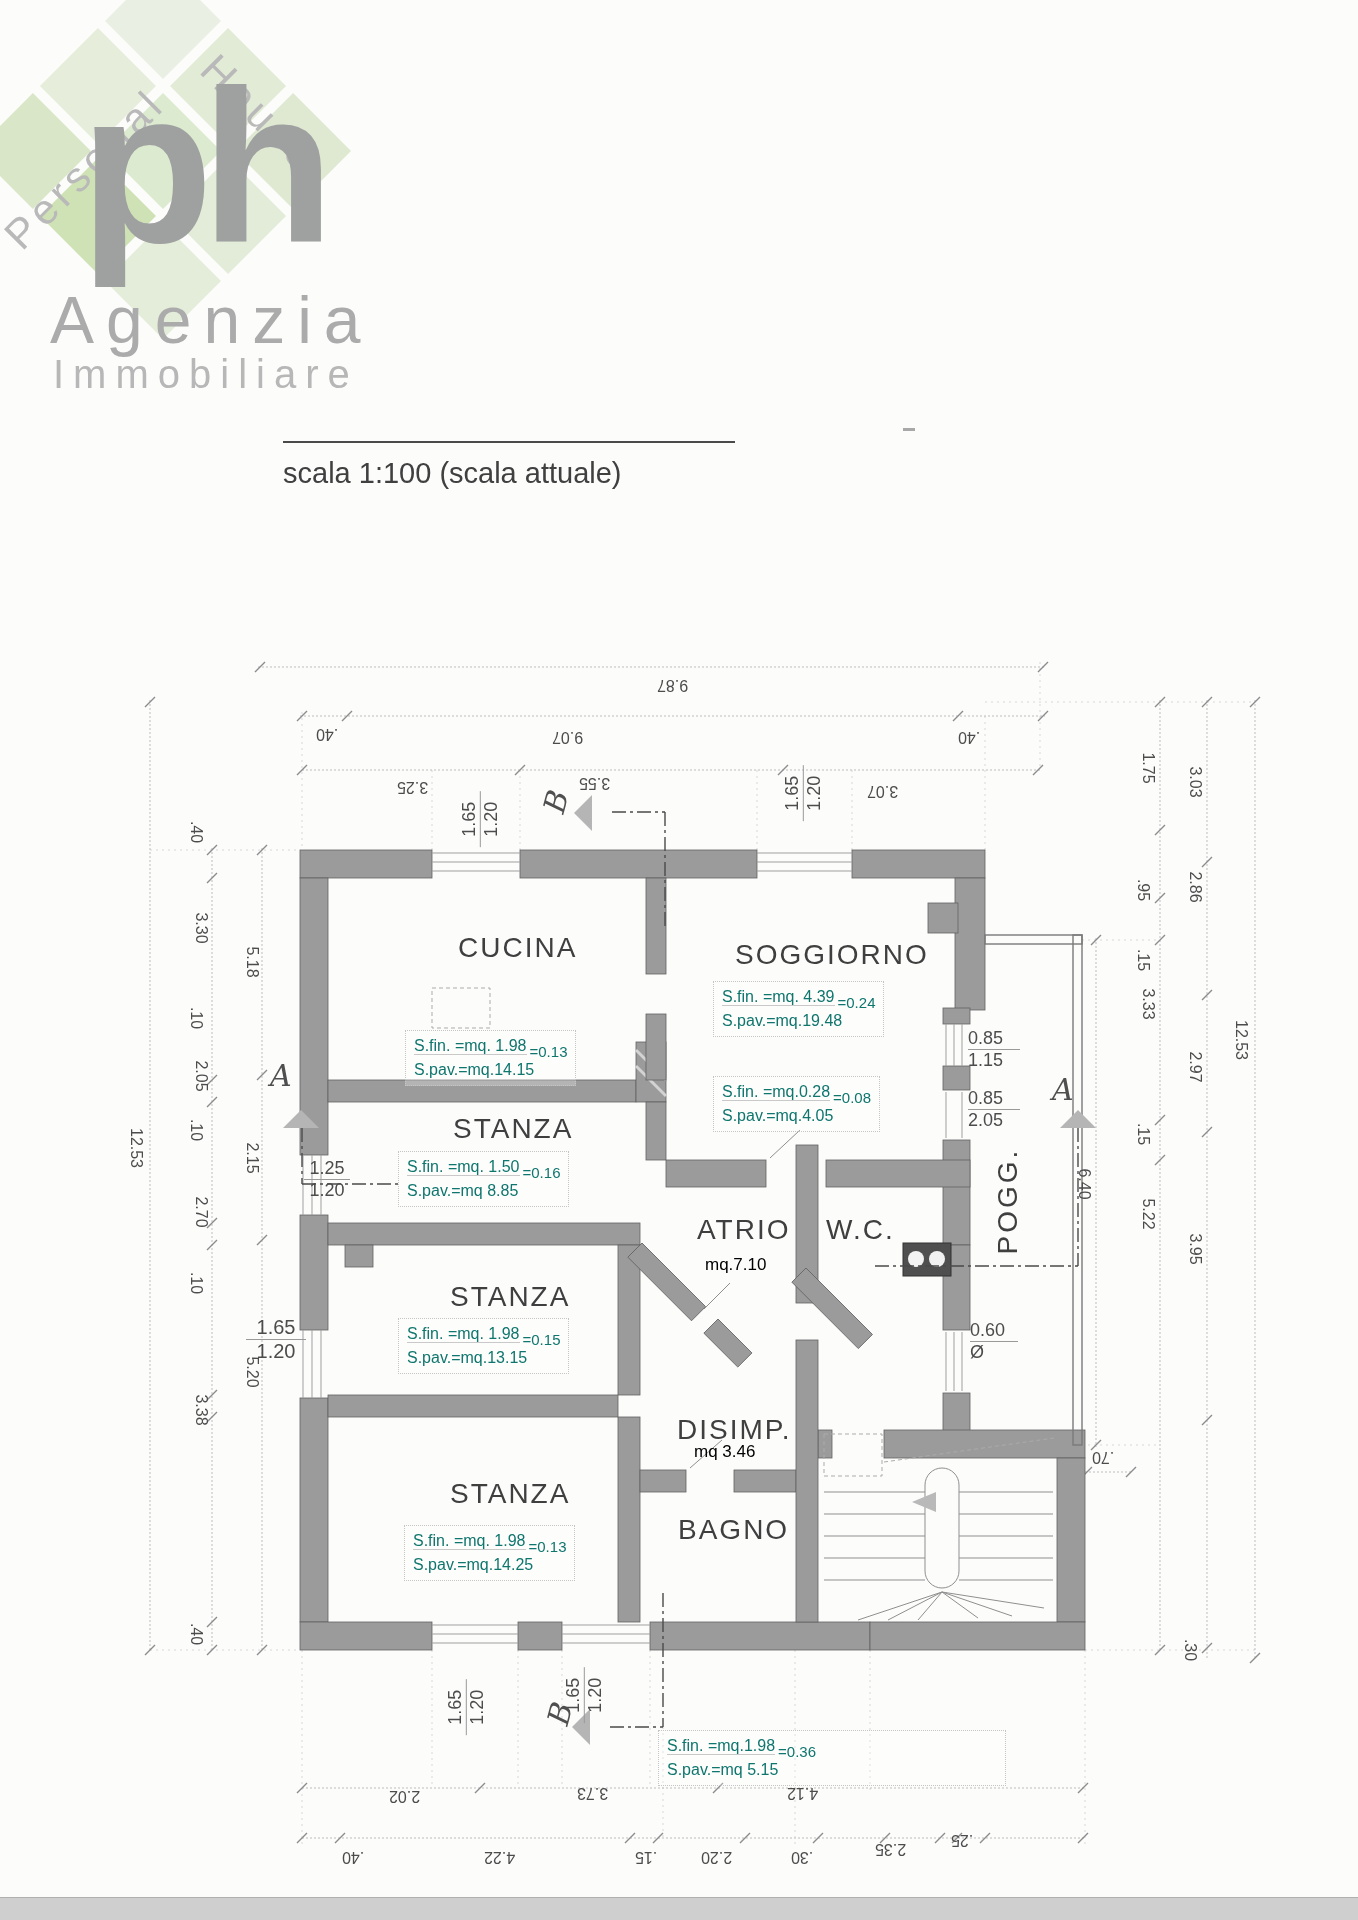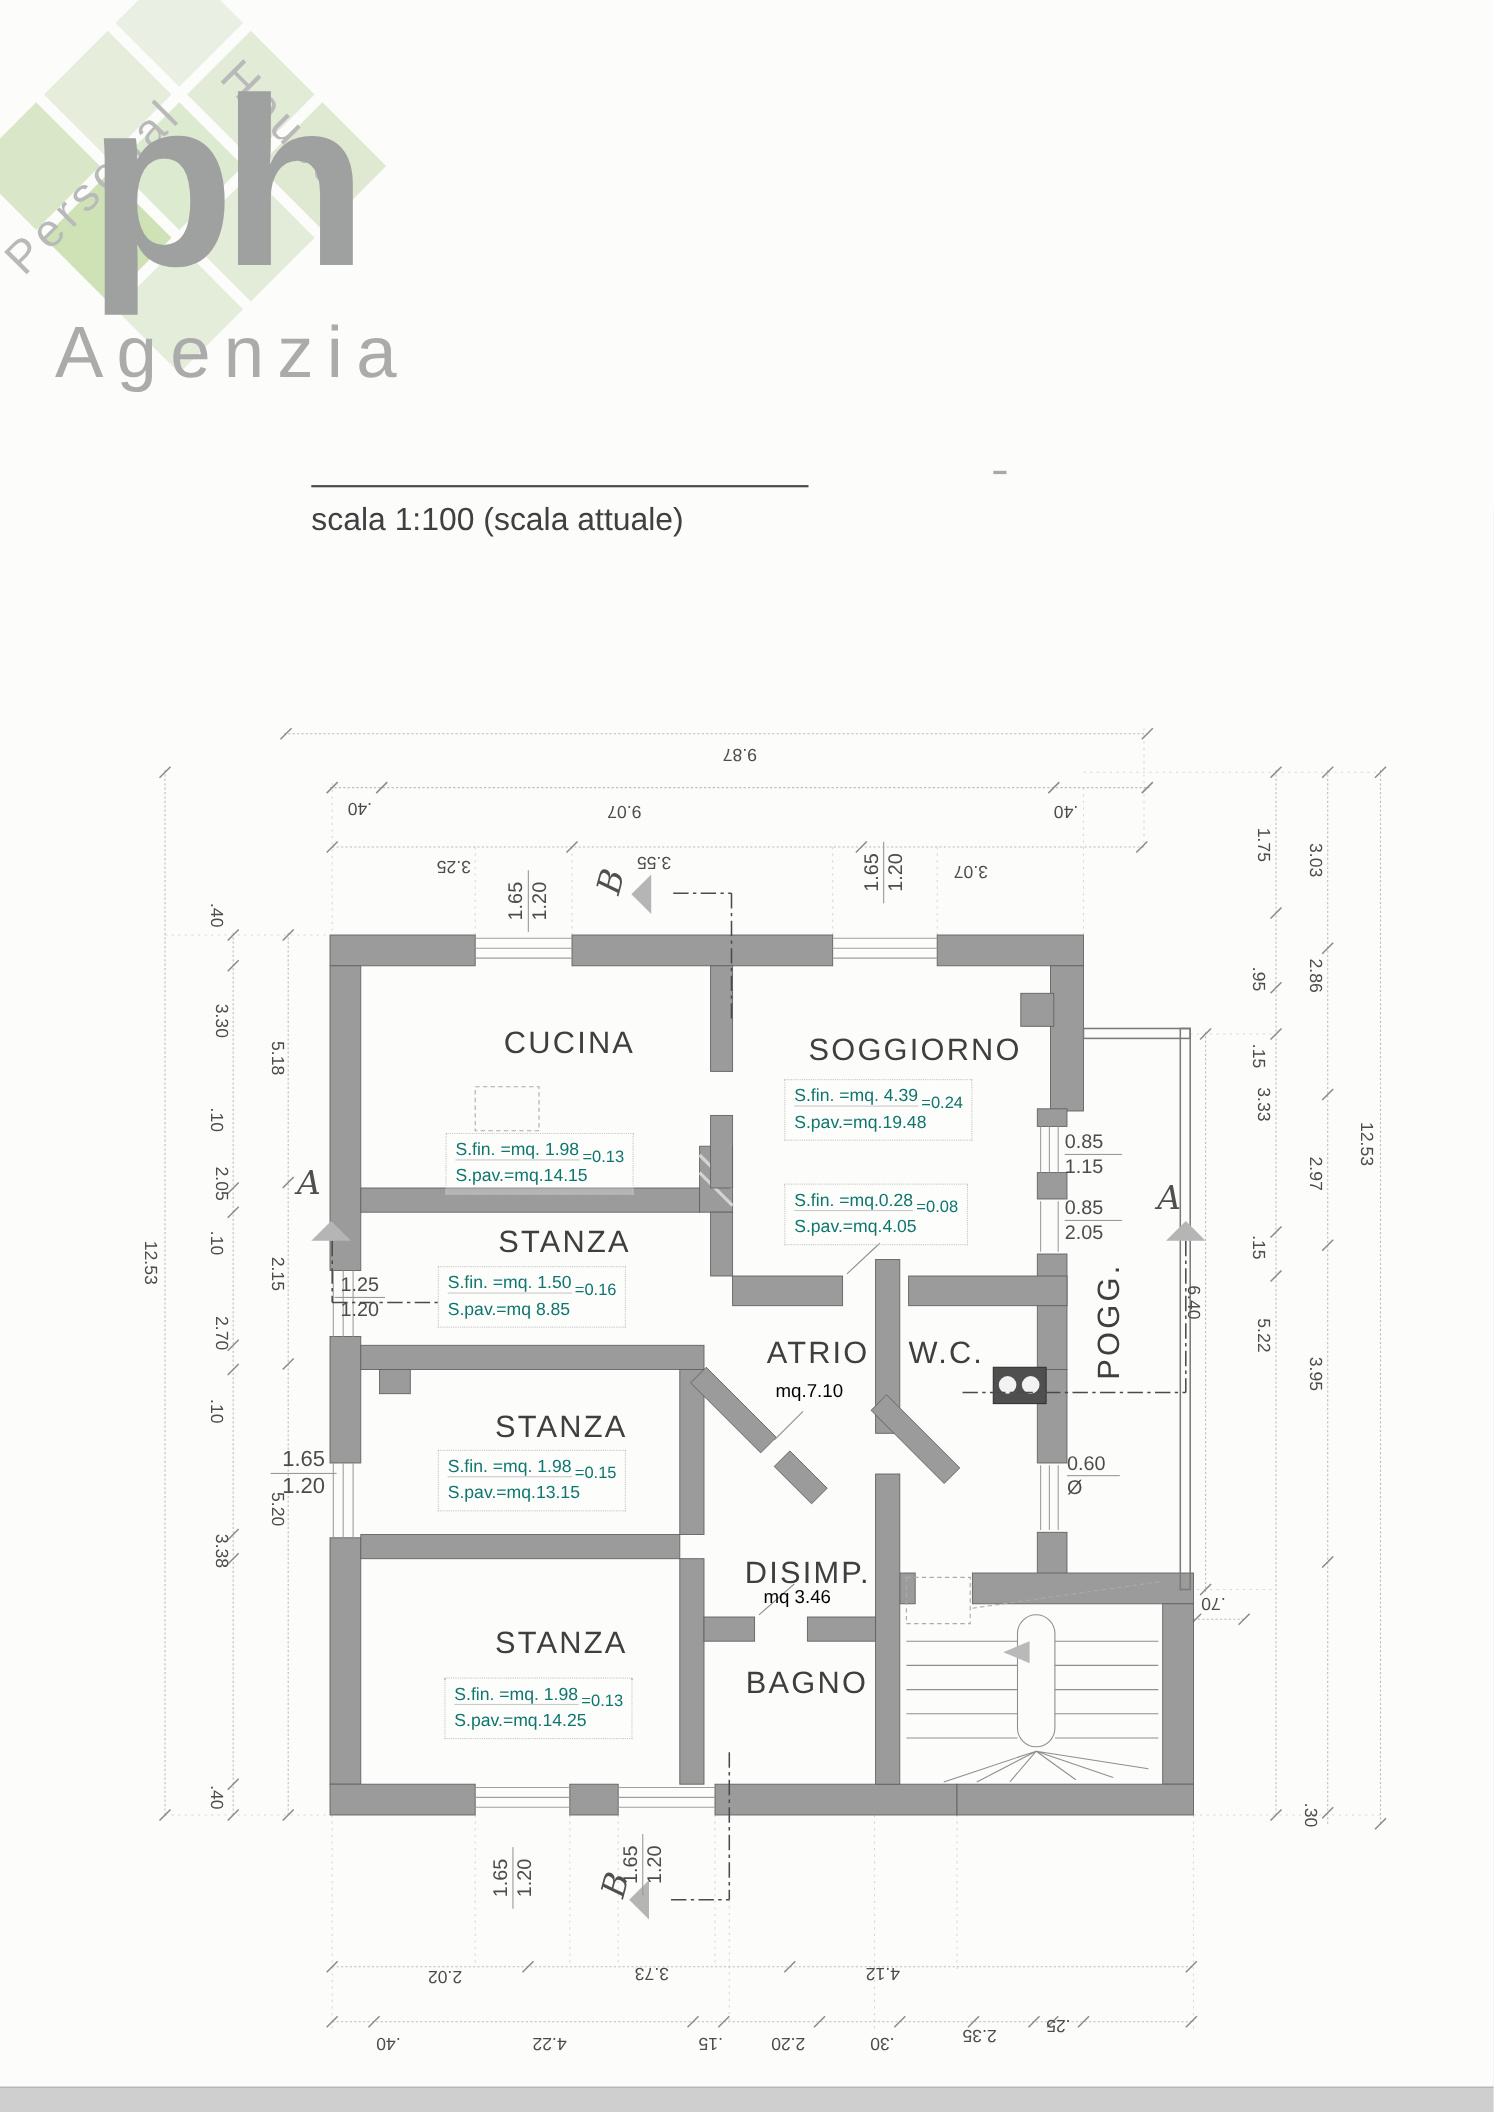--- a/index.html
+++ b/index.html
@@ -63,20 +63,21 @@
     <div style="background:#dcead0"></div>
     <div style="background:#e2ecd8"></div>
     <div style="background:#d9e7c8"></div>
     <div style="background:#cfe2b6"></div>
     <div style="background:#e4ecda"></div>
   </div>
   <span class="logo-diag" style="left:12px;top:218px;transform:rotate(-45deg);transform-origin:left center;">Personal</span>
   <span class="logo-diag" style="left:208px;top:38px;transform:rotate(45deg);transform-origin:left center;">House</span>
   <div id="logo-ph">ph</div>
   <div id="logo-agenzia">Agenzia</div>
+  <div id="logo-immobiliare">Immobiliare</div>
 
   <div id="title-underline"></div>
   <div id="subtitle">scala 1:100 (scala attuale)</div>
   <div id="artifact"></div>
 
   <svg width="1358" height="1920" viewBox="0 0 1358 1920">
 
     <g>
       <path class="guide" d="M302 1650V1848 M432 1650V1788 M518 1650V1788 M562 1650V1788 M650 1650V1788
         M795 1650V1845 M870 1650V1790 M1085 1650V1845 M663 1727V1838
@@ -228,20 +229,24 @@
     <span>S.pav.=mq 8.85</span>
   </div>
   <div class="annot" style="left:398px;top:1318px;">
     <span class="u">S.fin. =mq. 1.98</span><span class="ratio">=0.15</span><br>
     <span>S.pav.=mq.13.15</span>
   </div>
   <div class="annot" style="left:404px;top:1525px;">
     <span class="u">S.fin. =mq. 1.98</span><span class="ratio">=0.13</span><br>
     <span>S.pav.=mq.14.25</span>
   </div>
+  <div class="annot" style="left:658px;top:1730px;width:330px;">
+    <span class="u">S.fin. =mq.1.98</span><span class="ratio">=0.36</span><br>
+    <span>S.pav.=mq 5.15</span>
+  </div>
 
   <span class="dim r180" style="left:657px;top:676px;">9.87</span>
   <span class="dim r180" style="left:316px;top:725px;">.40</span>
   <span class="dim r180" style="left:552px;top:728px;">9.07</span>
   <span class="dim r180" style="left:958px;top:728px;">.40</span>
   <span class="dim r180" style="left:397px;top:778px;">3.25</span>
   <span class="dim r180" style="left:579px;top:774px;">3.55</span>
   <span class="dim r180" style="left:867px;top:782px;">3.07</span>
 
   <span class="dim r180" style="left:389px;top:1787px;">2.02</span>

